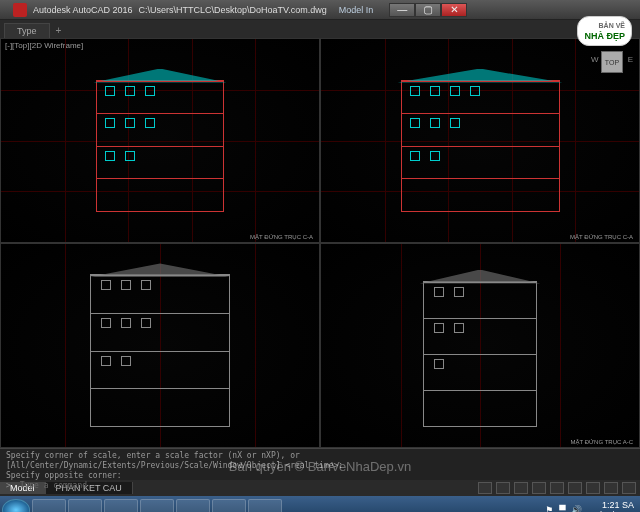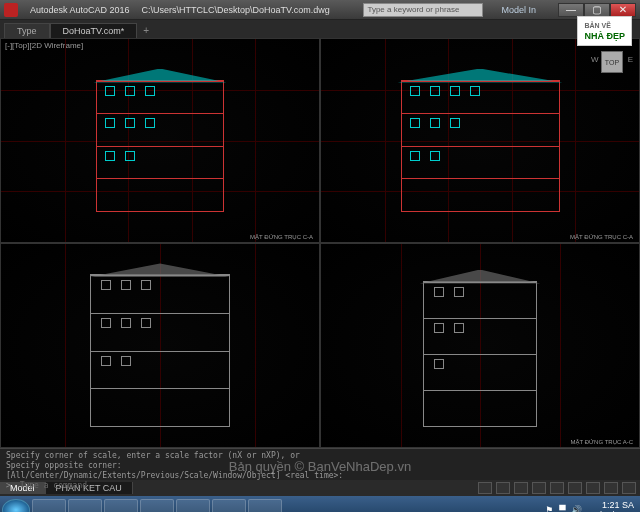--- a/index.html
+++ b/index.html
@@ -1,18 +1,18 @@
 <!DOCTYPE html>
 <html><head>
 <meta charset="utf-8">
 <style>
 * { margin: 0; padding: 0; box-sizing: border-box; }
 body { font-family: "Segoe UI", Tahoma, sans-serif; font-size: 10px; width: 640px; height: 512px; overflow: hidden; background: #000; position: relative; }
 
-.titlebar { height: 20px; background: linear-gradient(#5a5a5a,#3a3a3a); display: flex; align-items: center; color: #ddd; padding: 0 4px; gap: 12px; font-size: 9px; border-bottom: 1px solid #222; }
+.titlebar { height: 20px; background: linear-gradient(#5a5a5a,#3a3a3a); display: flex; align-items: center; color: #ddd; padding: 0 13px; gap: 6px; font-size: 9px; border-bottom: 1px solid #222; }
 .titlebar .acad-logo { width: 14px; height: 14px; background: #b22; border-radius: 2px; display: inline-block; }
 .titlebar .search { flex: 0 0 120px; height: 14px; background: #ccc; border: 1px solid #888; color: #555; padding: 0 3px; line-height: 12px; font-size: 8px; margin-left: auto; }
 .titlebar .signin { color: #bcd; cursor: pointer; padding: 0 6px; }
 .window-btns { display: flex; gap: 0; margin-left: 4px; }
 .window-btn { width: 26px; height: 14px; background: linear-gradient(#777,#555); border: 1px solid #333; display: flex; align-items: center; justify-content: center; color: #eee; font-size: 10px; }
 .window-btn.close { background: linear-gradient(#d55,#a22); }
 
 .tabs-row { height: 18px; background: #2a2a2a; display: flex; align-items: flex-end; gap: 0; padding-left: 4px; }
 .file-tab { padding: 2px 12px; background: #1a1a1a; color: #ccc; font-size: 9px; border-top: 1px solid #444; border-left: 1px solid #444; border-right: 1px solid #444; }
 .file-tab.start { background: #333; color: #aaa; }
@@ -41,43 +41,41 @@
 .mtab.active { background: #444; color: #fff; }
 .status-right { margin-left: auto; display: flex; gap: 4px; padding-right: 4px; }
 .status-ico { width: 14px; height: 12px; background: #333; border: 1px solid #555; }
 
 .taskbar { height: 28px; background: linear-gradient(#3a5f8a,#1a3a5a); display: flex; align-items: center; gap: 2px; padding: 0 2px; }
 .orb { width: 28px; height: 22px; background: radial-gradient(#6cf,#036); border-radius: 50%; border: 1px solid #48a; }
 .task-item { width: 34px; height: 22px; background: rgba(255,255,255,.1); border: 1px solid rgba(255,255,255,.2); border-radius: 2px; }
 .tray { margin-left: auto; display: flex; align-items: center; color: #fff; gap: 6px; font-size: 9px; padding-right: 4px; }
 .tray .time { text-align: right; line-height: 10px; }
 
-.brand-logo { position: absolute; top: 16px; right: 8px; background: #fff; border: 1px solid #ccc; border-radius: 0; padding: 4px 6px; font-size: 9px; color: #060; font-weight: bold; text-align: left; line-height: 10px; z-index: 50; }
+.brand-logo { position: absolute; top: 16px; right: 8px; background: #fff; border: 1px solid #ccc; border-radius: 12px; padding: 4px 6px; font-size: 9px; color: #060; font-weight: bold; text-align: right; line-height: 10px; z-index: 50; }
 .brand-logo .sub { color: #666; font-size: 7px; }
 .watermark { position: absolute; bottom: 38px; left: 0; right: 0; text-align: center; color: rgba(255,255,255,.35); font-size: 13px; z-index: 40; pointer-events: none; }
 </style>
 </head>
 <body>
 
 <div class="titlebar">
   <span class="acad-logo"></span>
   <span>Autodesk AutoCAD 2016</span>
   <span>C:\Users\HTTCLC\Desktop\DoHoaTV.com.dwg</span>
-  <span class="search">Type a keyword or phrase</span>
   <span class="signin">Model In</span>
   <div class="window-btns">
     <div class="window-btn">—</div>
     <div class="window-btn">▢</div>
     <div class="window-btn close">✕</div>
   </div>
 </div>
 
 <div class="tabs-row">
   <div class="file-tab start">Type</div>
-  <div class="file-tab">DoHoaTV.com*</div>
   <div class="file-tab-plus">+</div>
 </div>
 
 <div class="viewport-wrap">
 
   <div class="viewport">
     <span class="vp-label">[-][Top][2D Wireframe]</span>
     <div class="grid-v" style="left:20%;top:0;bottom:0;width:1px"></div>
       <div class="grid-v" style="left:40%;top:0;bottom:0;width:1px"></div>
       <div class="grid-v" style="left:60%;top:0;bottom:0;width:1px"></div>
@@ -184,22 +182,22 @@
         </div>
         <div class="floor" style="border-color:#888"></div>
       </div>
     <span class="dim" style="bottom:2px;right:6px">MẶT ĐỨNG TRỤC A-C</span>
   </div>
 
 </div>
 
 <div class="cmdline">
   <div>Specify corner of scale, enter a scale factor (nX or nXP), or</div>
+  <div>[All/Center/Dynamic/Extents/Previous/Scale/Window/Object] &lt;real time&gt;:</div>
   <div>Specify opposite corner:</div>
-  <div>[All/Center/Dynamic/Extents/Previous/Scale/Window/Object] &lt;real time&gt;:</div>
   <div class="cmd-input">
     <span class="cmd-prompt">&gt;_</span>
     <span style="color:#666;" placeholder="Type a command">Type a command</span>
   </div>
 </div>
 
 <div class="model-tabs">
   <div class="mtab active">Model</div>
   <div class="mtab">PHAN KET CAU</div>
   <div class="status-right">

